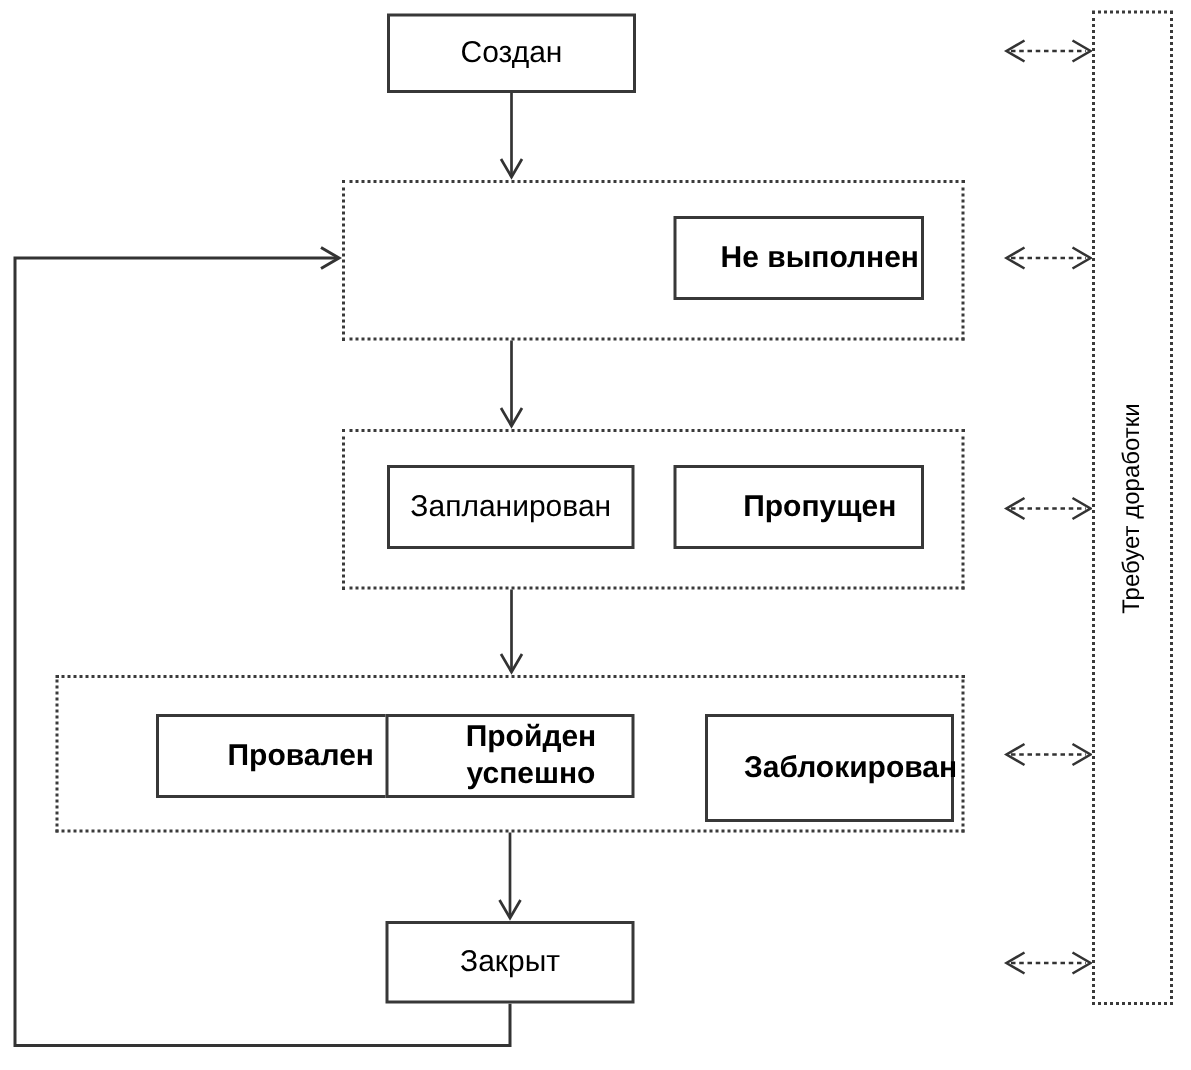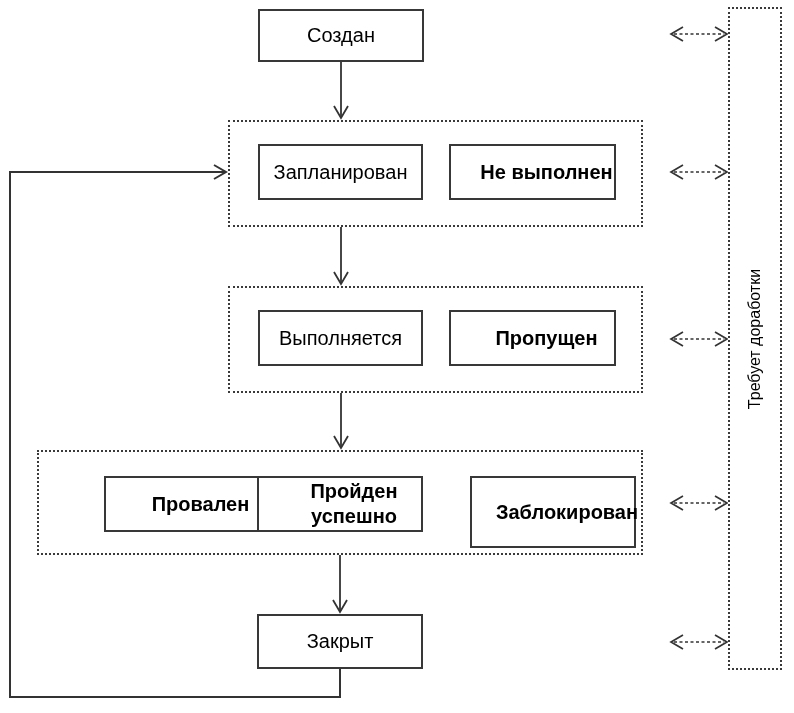--- a/index.html
+++ b/index.html
@@ -130,29 +130,26 @@
   </svg>
 
   <div class="group" id="g-planned"></div>
   <div class="group" id="g-executing"></div>
   <div class="group" id="g-result"></div>
 
   <div class="node" id="n-created">
     <span>Создан</span>
   </div>
 
-  <div class="node" id="n-planned">
-    <span>Запланирован</span>
-  </div>
   <div class="node bold" id="n-notexec">
     <span>Не выполнен</span>
   </div>
 
   <div class="node" id="n-executing">
-    <span>Выполняется</span>
+    <span>Запланирован</span>
   </div>
   <div class="node bold" id="n-skipped">
     <span>Пропущен</span>
   </div>
 
   <div class="node bold" id="n-failed">
     <span>Провален</span>
   </div>
   <div class="node bold" id="n-passed">
     <span class="narrow">Пройден успешно</span>

